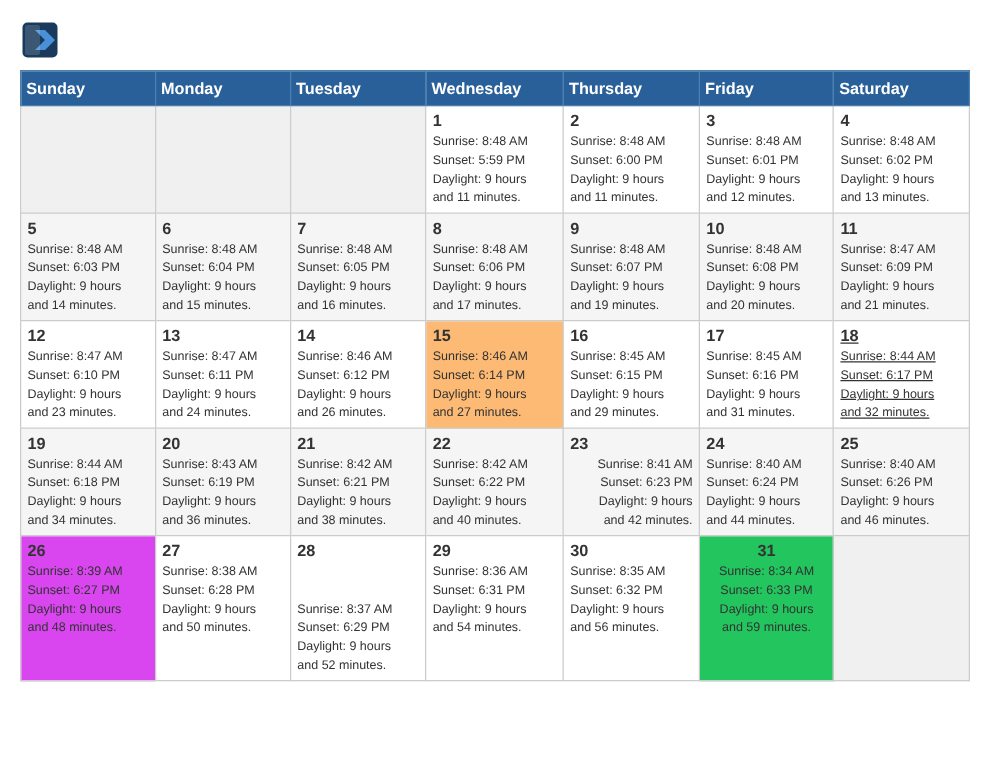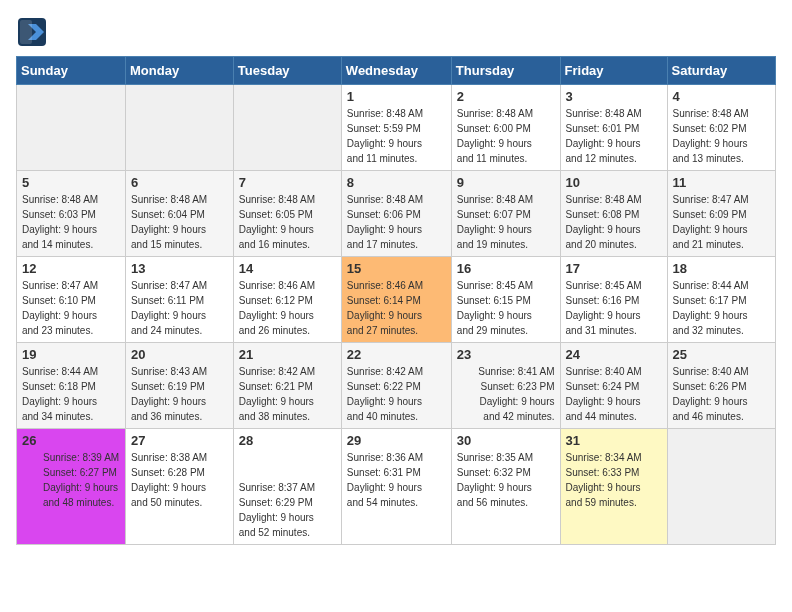--- a/index.html
+++ b/index.html
@@ -242,21 +242,21 @@
 Daylight: 9 hours
 and 29 minutes.</div>
         </td>
         <td style="background: rgb(255, 255, 255);">
           <span class="day-num">17</span>
           <div class="day-info" style="white-space: pre-line;">Sunrise: 8:45 AM
 Sunset: 6:16 PM
 Daylight: 9 hours
 and 31 minutes.</div>
         </td>
-        <td style="background: rgb(255, 255, 255);">
+        <td style="background: rgb(255, 255, 255); text-decoration: underline;">
           <span class="day-num">18</span>
           <div class="day-info" style="white-space: pre-line;">Sunrise: 8:44 AM
 Sunset: 6:17 PM
 Daylight: 9 hours
 and 32 minutes.</div>
         </td>
       </tr>
       <tr>
         <td style="background: rgb(245, 245, 245);">
           <span class="day-num">19</span>
@@ -304,21 +304,21 @@
           <span class="day-num">25</span>
           <div class="day-info" style="white-space: pre-line;">Sunrise: 8:40 AM
 Sunset: 6:26 PM
 Daylight: 9 hours
 and 46 minutes.</div>
         </td>
       </tr>
       <tr>
         <td style="background: #d946ef;">
           <span class="day-num">26</span>
-          <div class="day-info" style="white-space: pre-line; margin-left: 21px;">Sunrise: 8:39 AM
+          <div class="day-info" style="white-space: pre-line;">Sunrise: 8:39 AM
 Sunset: 6:27 PM
 Daylight: 9 hours
 and 48 minutes.</div>
         </td>
         <td style="background: rgb(255, 255, 255);">
           <span class="day-num">27</span>
           <div class="day-info" style="white-space: pre-line;">Sunrise: 8:38 AM
 Sunset: 6:28 PM
 Daylight: 9 hours
 and 50 minutes.</div>
@@ -337,21 +337,21 @@
 Daylight: 9 hours
 and 54 minutes.</div>
         </td>
         <td style="background: rgb(255, 255, 255);">
           <span class="day-num">30</span>
           <div class="day-info" style="white-space: pre-line;">Sunrise: 8:35 AM
 Sunset: 6:32 PM
 Daylight: 9 hours
 and 56 minutes.</div>
         </td>
-        <td style="background: #fef9c3;">
+        <td style="background: #22c55e; text-align: center;">
           <span class="day-num">31</span>
           <div class="day-info" style="white-space: pre-line;">Sunrise: 8:34 AM
 Sunset: 6:33 PM
 Daylight: 9 hours
 and 59 minutes.</div>
         </td>
         <td class="empty-cell" style="background: rgb(235, 235, 235);"></td>
       </tr>
     </tbody>
 </table>

